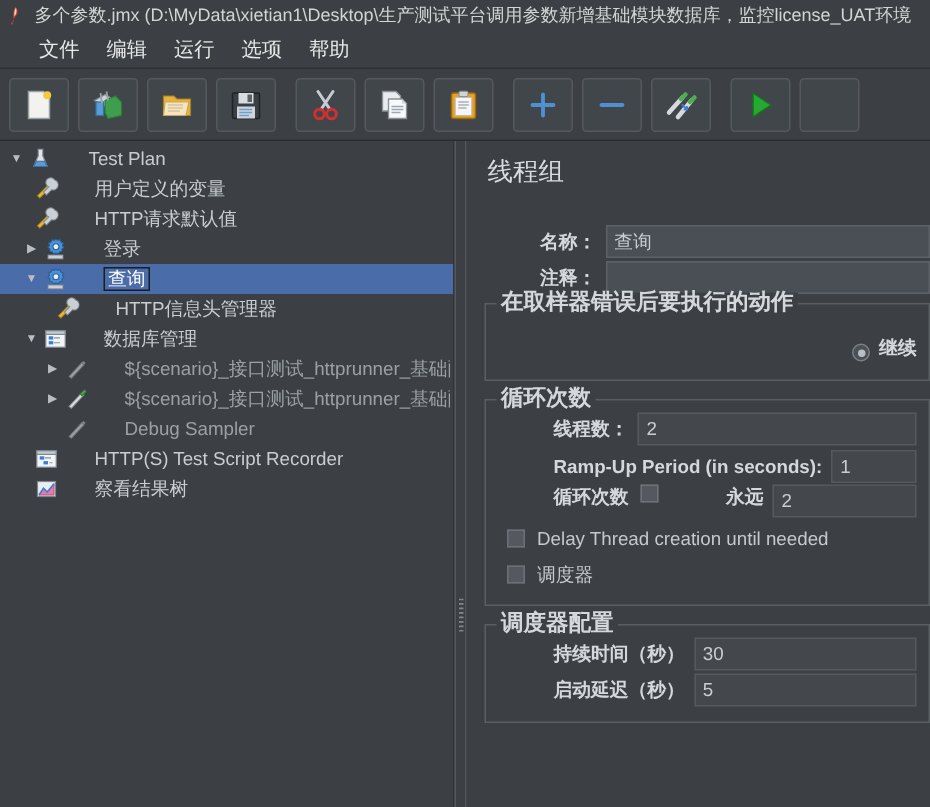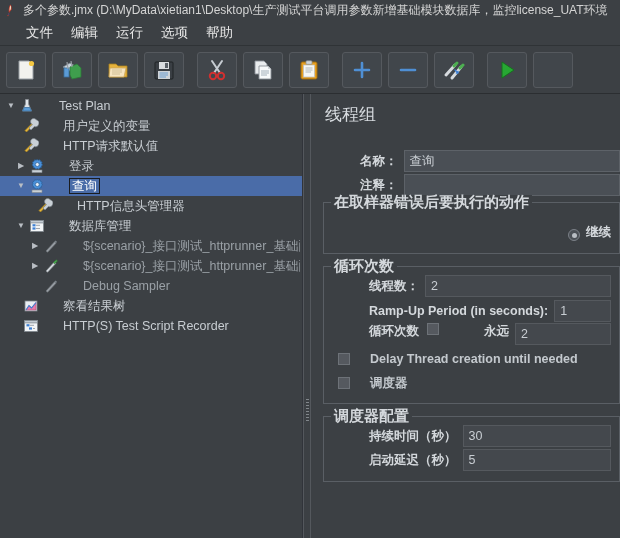--- a/index.html
+++ b/index.html
@@ -273,23 +273,22 @@
   .checkbox {
     width: 12px; height: 12px;
     background: #55595f;
     border: 1px solid #6d7278;
     margin-right: 8px;
     flex: 0 0 12px;
   }
   .cblabel {
     color: #c4c9ce;
     font-size: 12.5px;
-    font-weight: bold;
-    white-space: nowrap;
-    margin-left: 12px;
+    font-weight: normal;
+    white-space: nowrap;
   }
 
   .ramp-row { display:flex; align-items:center; height:24px; }
   .loop-row { display:flex; align-items:flex-start; height:24px; }
 
   svg { display: block; }
 </style>
 </head>
 <body>
 
@@ -548,41 +547,41 @@
             <path d="M3 13 L11.5 3.8 L13 5.2 L4.6 14.2 Z" fill="#9aa0a6" stroke="#6e747a" stroke-width=".7"></path>
             <path d="M11.5 3.8 L13 5.2 L14 3.8 L12.6 2.6 Z" fill="#7d858c"></path>
           </svg>
         </span>
         <span class="tlabel">Debug Sampler</span>
       </div>
 
       <div class="tnode" style="padding-left:22px">
         <span class="ticon">
           <svg width="16" height="16" viewBox="0 0 16 16">
-            <rect x="2" y="3" width="12" height="10" fill="#e9eef3" stroke="#7d858c" stroke-width=".8"></rect>
-            <path d="M3 12 L6 7.5 L8.5 10 L13 4.5 L13 12 Z" fill="#e87aa8" stroke="#b04d79" stroke-width=".6"></path>
-            <path d="M3 12 L6 7.5 L8.5 10 L13 4.5" fill="none" stroke="#3b7fd4" stroke-width="1.1"></path>
-          </svg>
-        </span>
-        <span class="tlabel">察看结果树</span>
-      </div>
-
-      <div class="tnode" style="padding-left:22px">
-        <span class="ticon">
-          <svg width="16" height="16" viewBox="0 0 16 16">
             <rect x="1.5" y="2.5" width="13" height="11" fill="#f2f5f7" stroke="#7d858c" stroke-width=".8"></rect>
             <rect x="1.5" y="2.5" width="13" height="2.4" fill="#c3ccd4" stroke="#7d858c" stroke-width=".8"></rect>
             <rect x="3.5" y="6.2" width="3" height="2.2" fill="#3b7fd4"></rect>
             <rect x="6" y="9.4" width="3" height="2.2" fill="#3b7fd4"></rect>
             <path d="M7 7.3 H11 M10 10.5 H12" stroke="#8b9197" stroke-width=".8"></path>
           </svg>
         </span>
         <span class="tlabel">HTTP(S) Test Script Recorder</span>
       </div>
 
+      <div class="tnode" style="padding-left:22px">
+        <span class="ticon">
+          <svg width="16" height="16" viewBox="0 0 16 16">
+            <rect x="2" y="3" width="12" height="10" fill="#e9eef3" stroke="#7d858c" stroke-width=".8"></rect>
+            <path d="M3 12 L6 7.5 L8.5 10 L13 4.5 L13 12 Z" fill="#e87aa8" stroke="#b04d79" stroke-width=".6"></path>
+            <path d="M3 12 L6 7.5 L8.5 10 L13 4.5" fill="none" stroke="#3b7fd4" stroke-width="1.1"></path>
+          </svg>
+        </span>
+        <span class="tlabel">察看结果树</span>
+      </div>
+
     </div>
 
     <div class="splitter">
       <div class="grip"></div>
     </div>
 
     <div class="detail-pane">
 
       <div class="panel-title">线程组</div>
 

